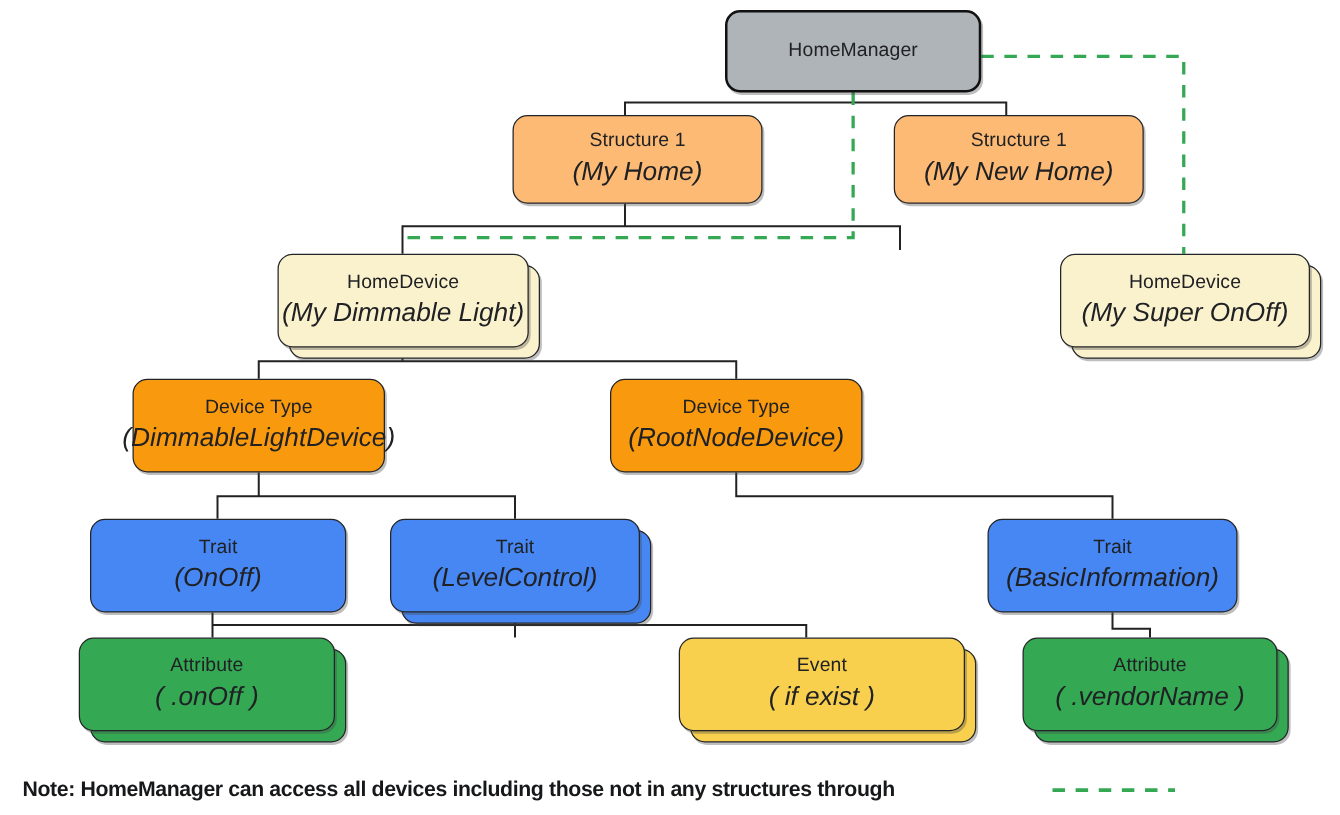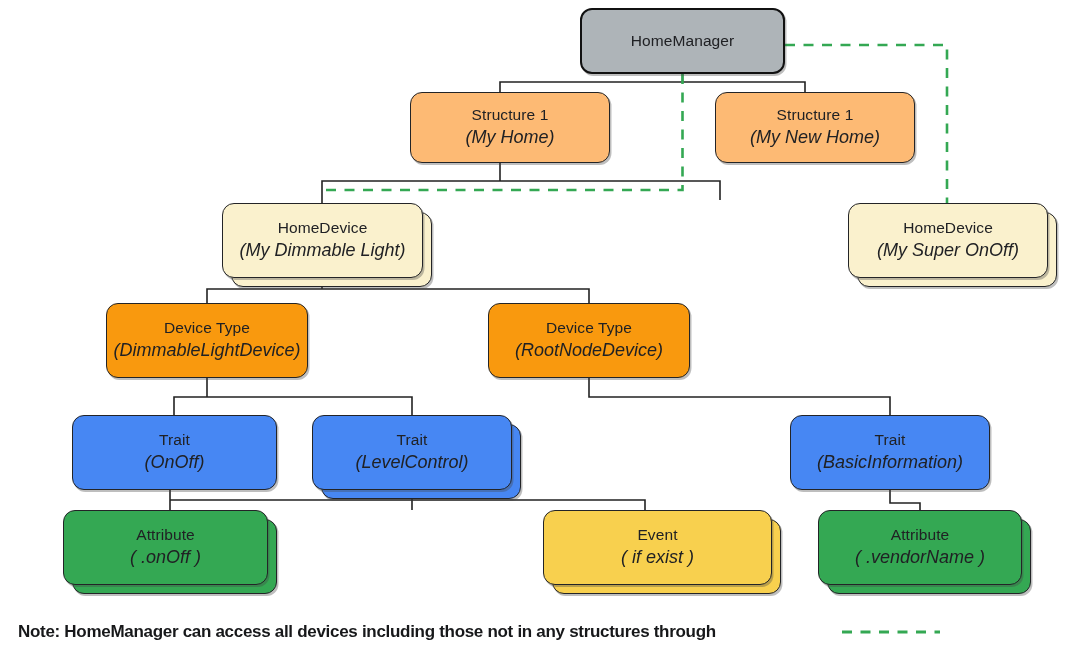--- a/index.html
+++ b/index.html
@@ -19,21 +19,21 @@
     display:flex;flex-direction:column;align-items:center;justify-content:center;
     gap:1px;
     box-shadow:1.5px 2px 0 rgba(70,70,70,.35);
   }
   .box.back{left:9px;top:9px;}
   .title{
     font-size:15.5px;font-weight:500;color:#202124;line-height:1.3;
     letter-spacing:.1px;text-align:right;
   }
   .sub{
-    font-size:18px;font-style:italic;color:#202124;line-height:1.3;
+    font-size:21px;font-style:italic;color:#202124;line-height:1.3;
     text-align:center;white-space:pre;
   }
   .sub:empty{display:none;}
   .c-gray  {background:#AEB4B8;border-width:2px;border-color:#111;}
   .c-blue-l{background:#fdba74;margin-left:10px;}
   .c-cream {background:#FAF1CD;}
   .c-mauve {background:#C184A6;}
   .c-orange{background:#F9990E;}
   .c-blue  {background:#4787F3;}
   .c-green {background:#34A853;}

